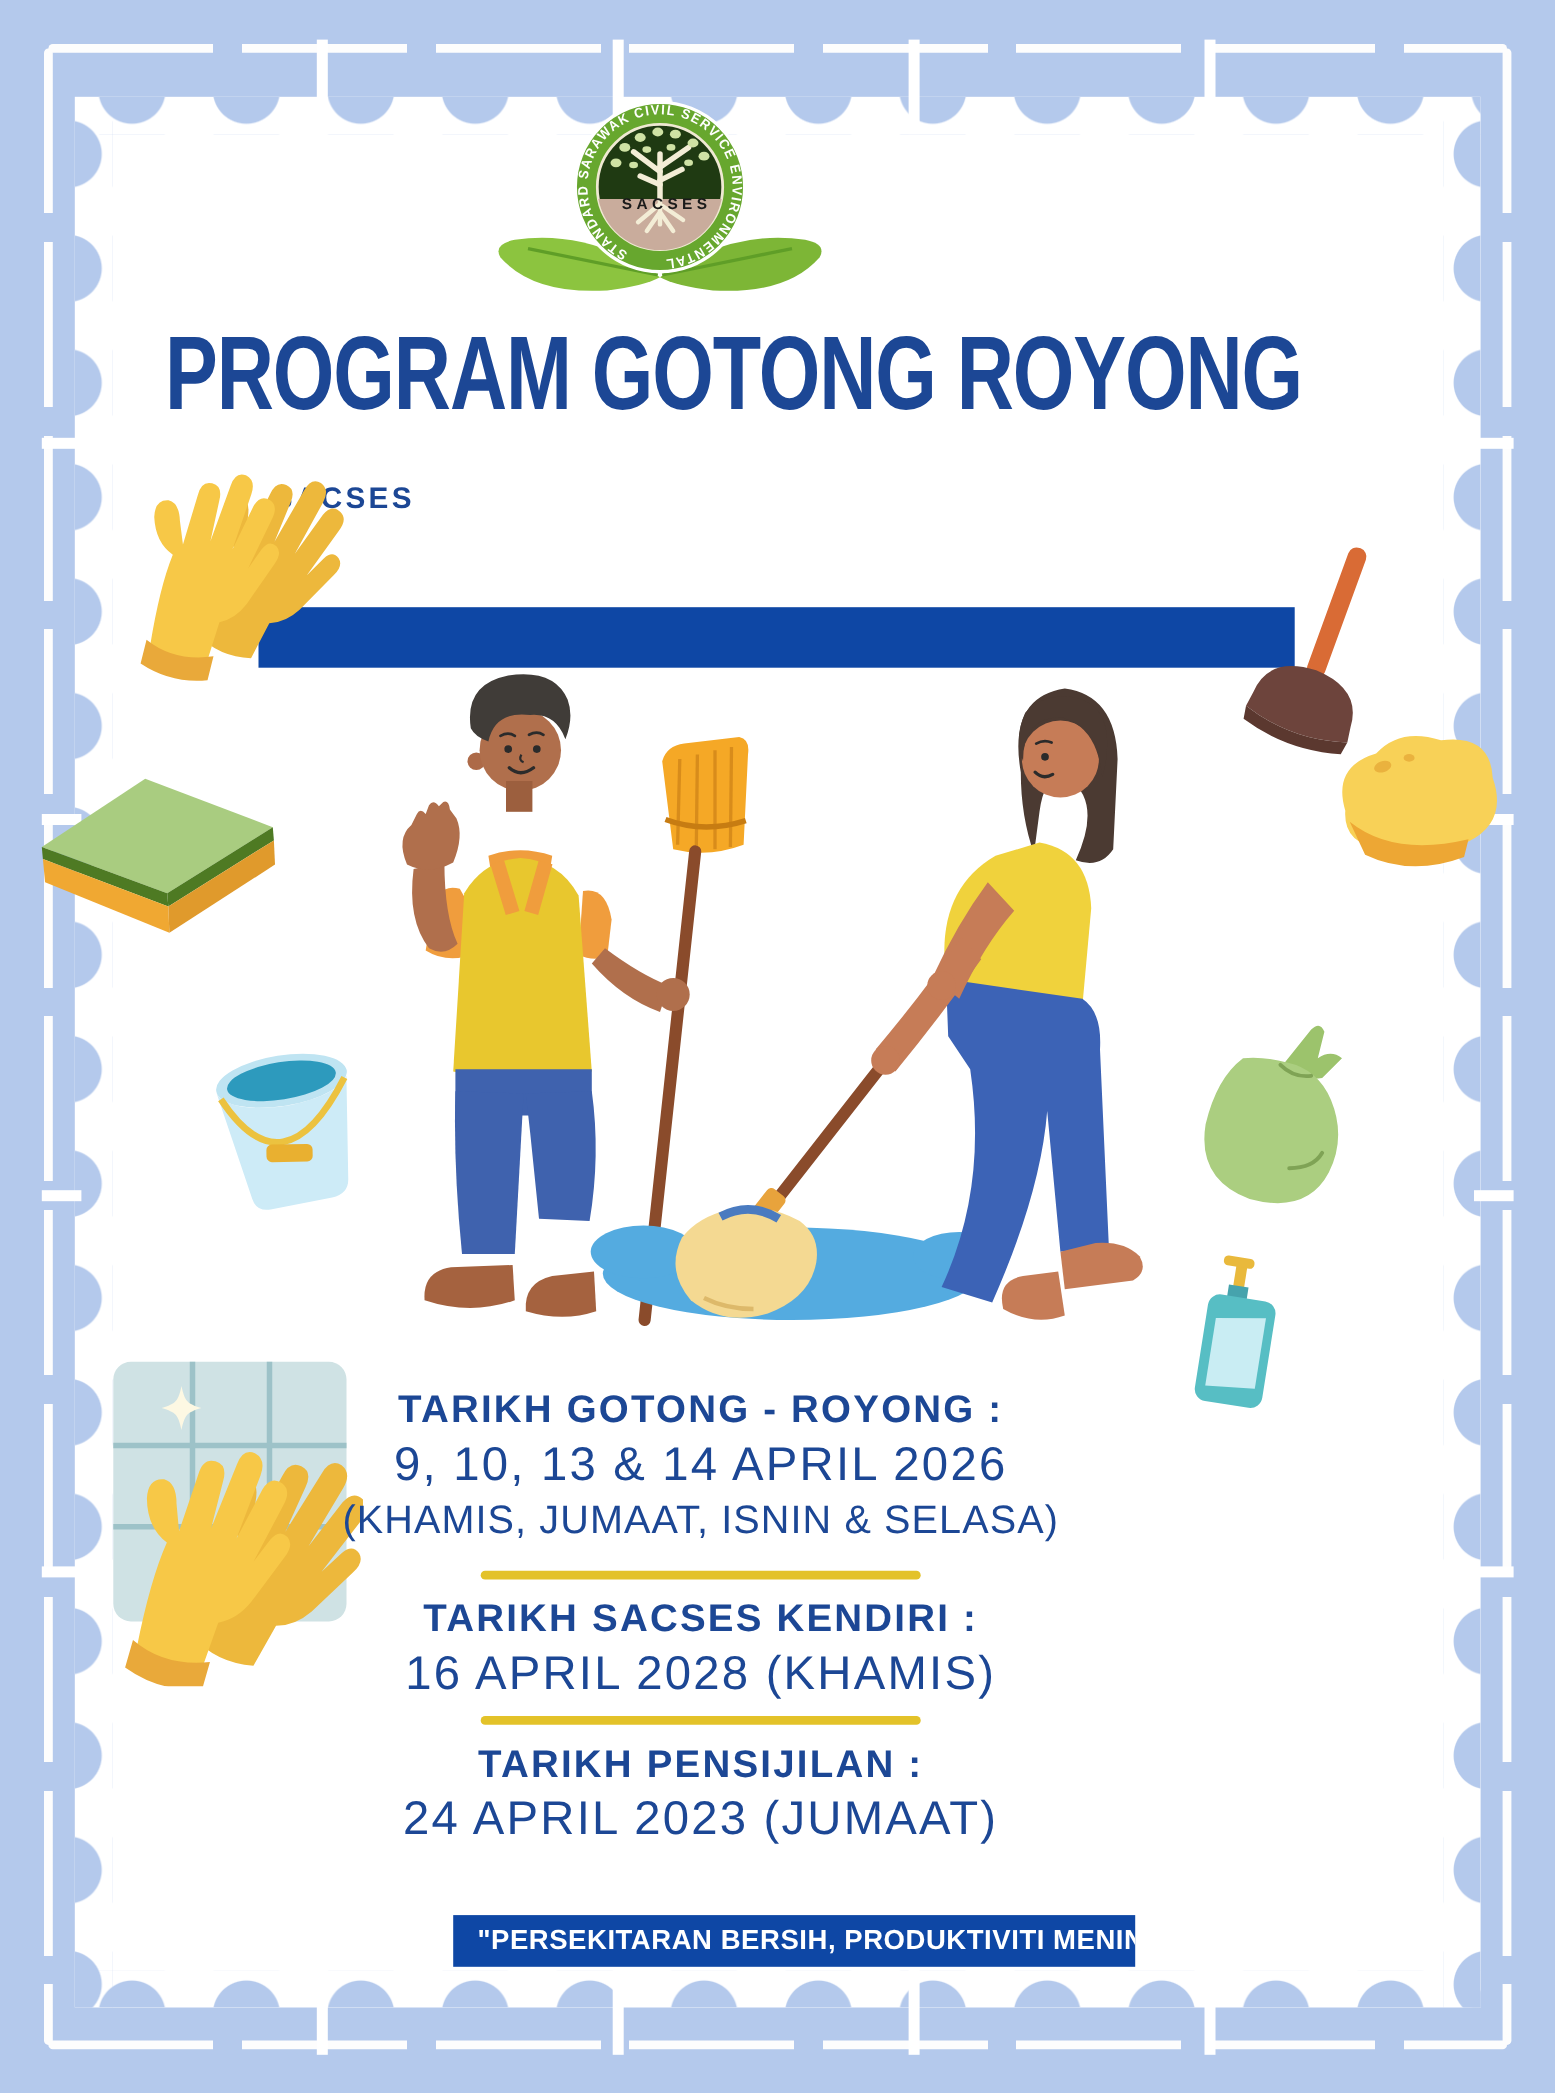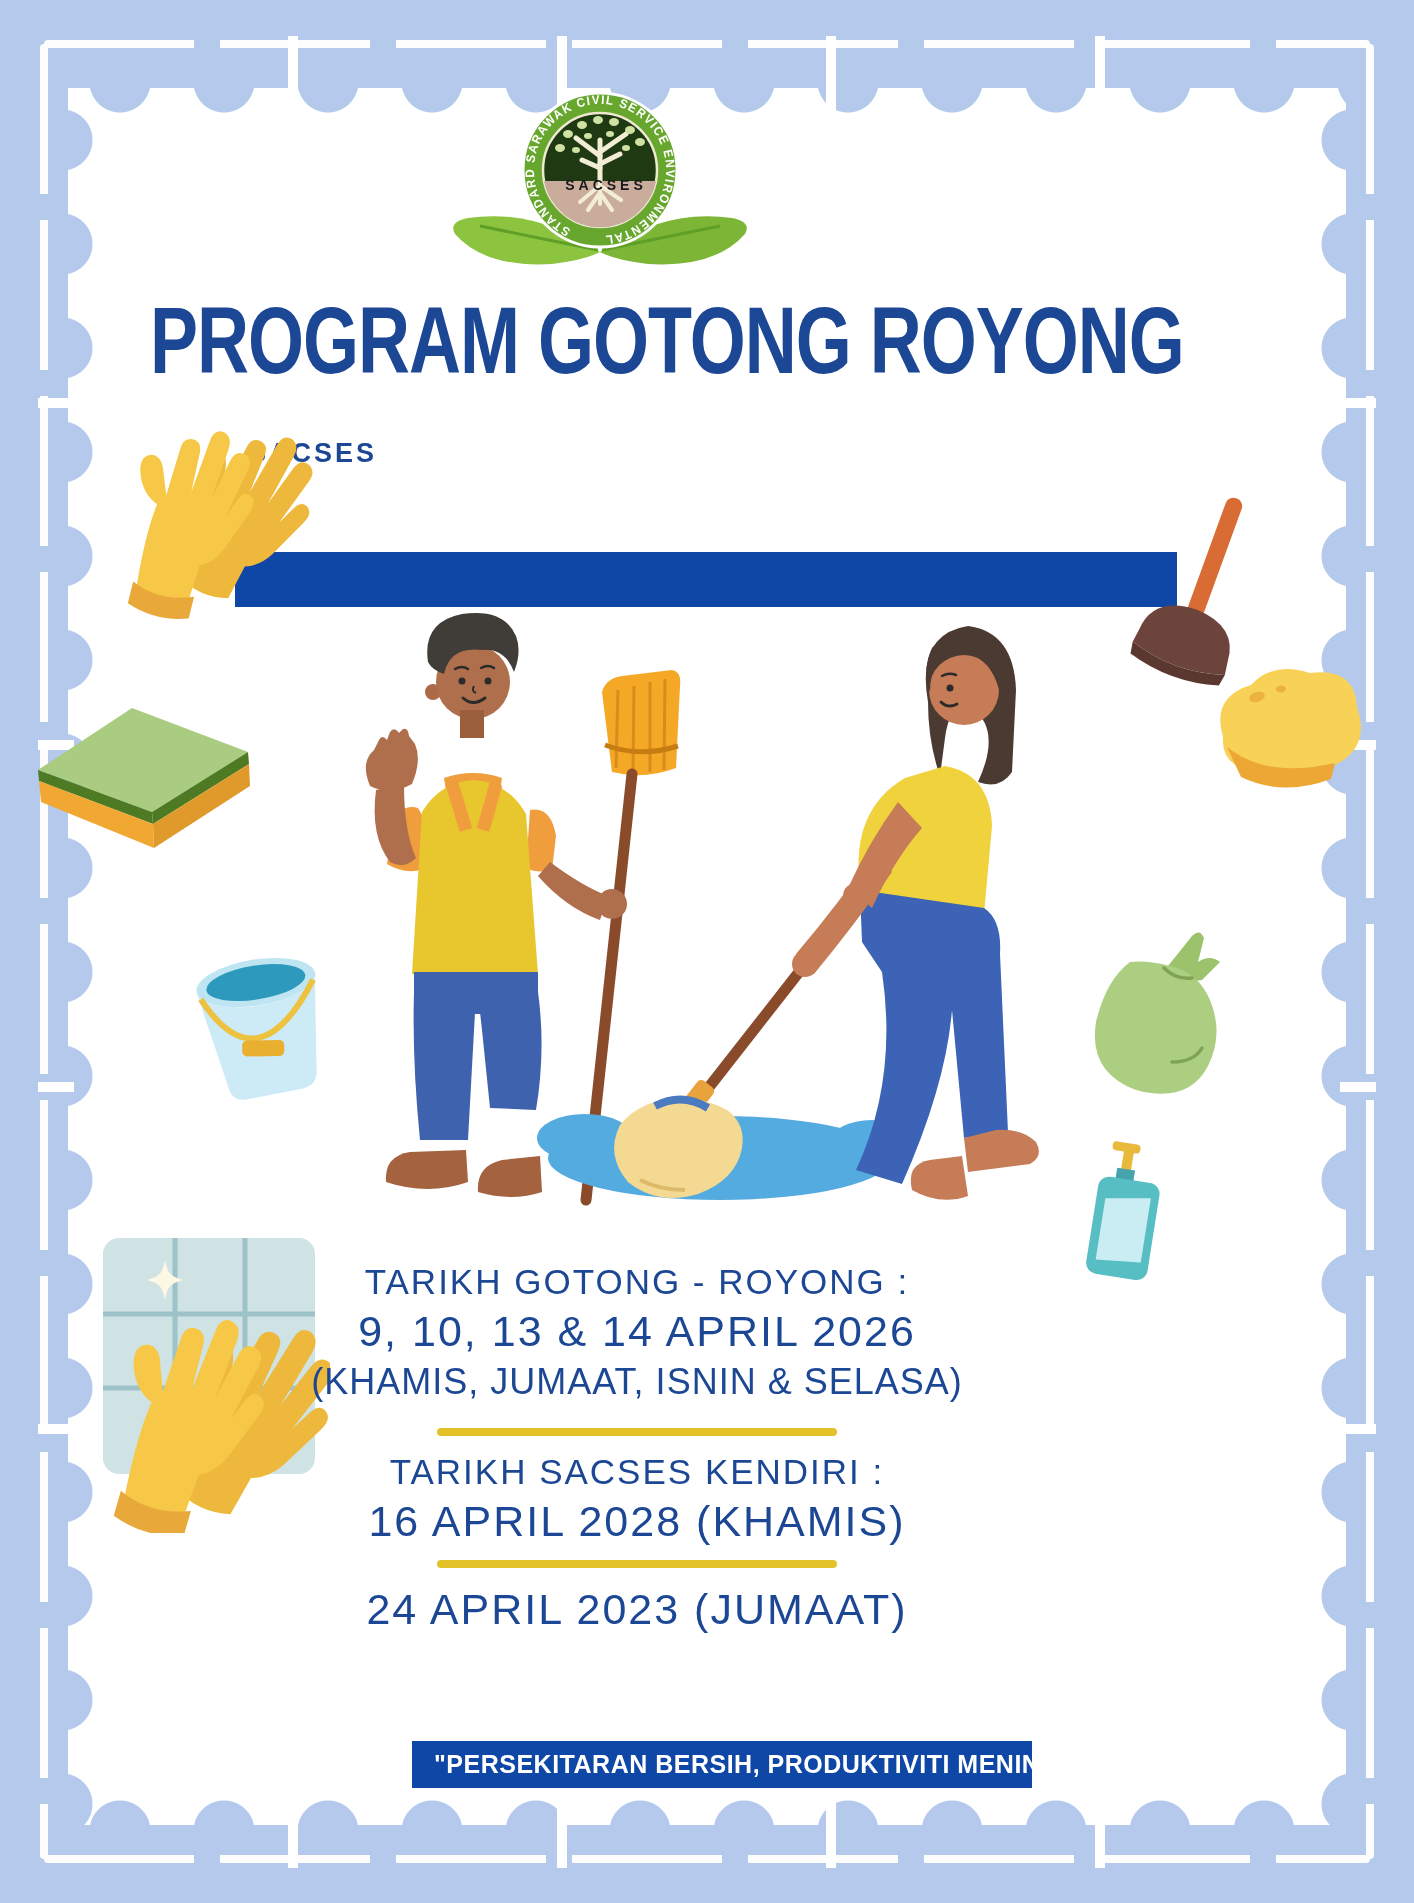--- a/index.html
+++ b/index.html
@@ -37,21 +37,21 @@
   .gap-h{position:absolute;height:10px;background:#fff}
   
   .title{position:absolute;left:150px;top:286px;width:880px;text-align:center;
     font-size:72px;font-weight:700;letter-spacing:-1px;color:var(--primary-blue);
     transform:scaleY(1.32);transform-origin:top center;white-space:nowrap}
   .subtitle{position:absolute;left:248px;top:438px;font-size:27px;font-weight:700;
     letter-spacing:3px;color:var(--primary-blue)}
   .blue-bar{position:absolute;left:235px;top:552px;width:942px;height:55px;background:var(--bar-blue)}
   
   .schedule{position:absolute;left:237px;top:1260px;width:800px;text-align:center;color:var(--primary-blue)}
-  .sched-heading{font-size:35px;font-weight:400;letter-spacing:2px;line-height:44px}
+  .sched-heading{font-size:35px;font-weight:700;letter-spacing:2px;line-height:44px}
   .sched-date{font-size:43px;font-weight:400;letter-spacing:2px;line-height:54px}
   .sched-days{font-size:36px;font-weight:400;letter-spacing:1px;line-height:48px}
   .divider{width:400px;height:8px;border-radius:4px;background:var(--divider-yellow);margin:22px auto 14px auto}
   
   .footer-banner{position:absolute;left:412px;top:1741px;width:620px;height:47px;
     background:var(--bar-blue);color:var(--footer-text);font-size:25px;font-weight:700;
     letter-spacing:.5px;line-height:47px;padding-left:22px;white-space:nowrap;overflow:hidden}
 </style>
 </head>
 <body>
@@ -291,18 +291,19 @@
   </svg>
 
   <div class="schedule">
     <div class="sched-heading">TARIKH GOTONG - ROYONG :</div>
     <div class="sched-date">9, 10, 13 &amp; 14 APRIL 2026</div>
     <div class="sched-days">(KHAMIS, JUMAAT, ISNIN &amp; SELASA)</div>
     <div class="divider"></div>
     <div class="sched-heading">TARIKH SACSES KENDIRI :</div>
     <div class="sched-date">16 APRIL 2028 (KHAMIS)</div>
     <div class="divider" style="margin-top:12px"></div>
+    <div class="sched-heading">TARIKH PENSIJILAN :</div>
     <div class="sched-date">24 APRIL 2023 (JUMAAT)</div>
   </div>
 
   <div class="footer-banner">"PERSEKITARAN BERSIH, PRODUKTIVITI MENING</div>
 
 </div>
 
 </body></html>

